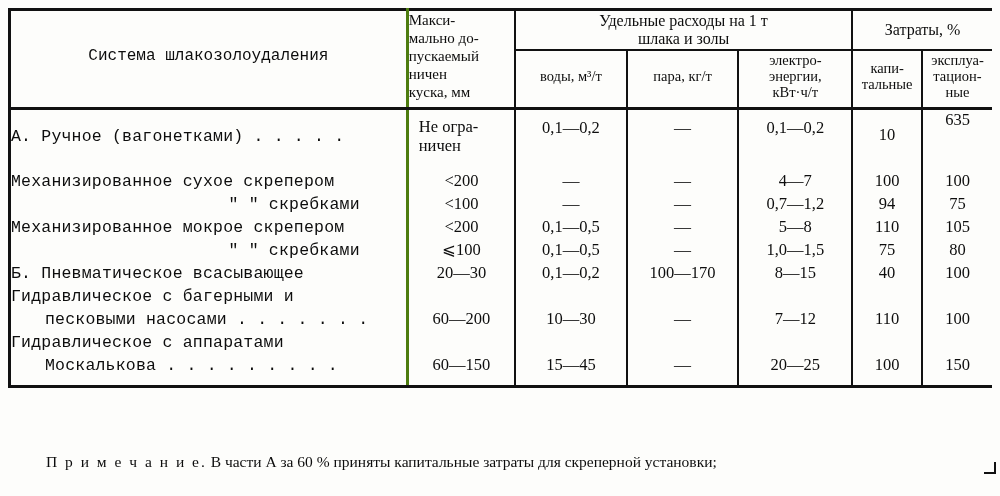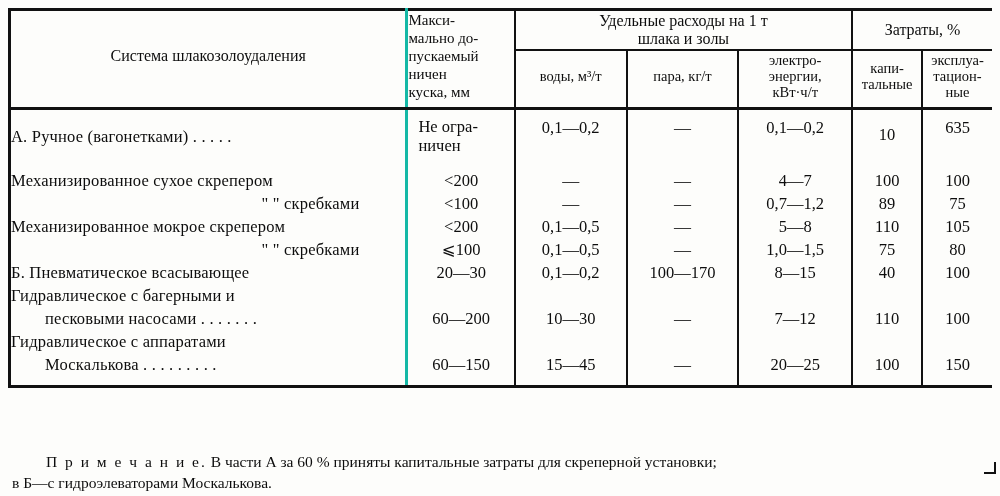--- a/index.html
+++ b/index.html
@@ -32,21 +32,22 @@
     padding: 0;
     vertical-align: middle;
     font-weight: normal;
   }
   
   .outer-top {
     border-top: 3px solid #111;
   }
   .frame {
     border-left: 3px solid #111;
-    border-right: 3px solid #14b8a6;
+    border-right: 3px solid #4d7c0f;
+    font-family: Liberation Mono, monospace;
   }
   .vline-l { border-left: 2px solid #111; }
   .hline-b { border-bottom: 2px solid #111; }
   .thick-b { border-bottom: 3px solid #111; }
 
   .sys-col {
     text-align: center;
     font-size: 16px;
     padding: 0 10px;
   }
@@ -172,21 +173,21 @@
       <tr class="tall-row">
         <td class="frame row-label" style="padding-top:8px">А. Ручное (вагонетками) . . . . .</td>
         <td class="vline-l cell" style="text-align:left;padding-left:10px;padding-top:8px;line-height:1.15">
           <div>Не огра-</div>
           <div>ничен</div>
         </td>
         <td class="vline-l cell" style="padding-top:8px;vertical-align:top">0,1—0,2</td>
         <td class="vline-l cell dash" style="padding-top:8px;vertical-align:top">—</td>
         <td class="vline-l cell" style="padding-top:8px;vertical-align:top">0,1—0,2</td>
         <td class="vline-l cell" style="padding-top:15px;vertical-align:top">10</td>
-        <td class="vline-l cell" style="padding-top:8px;vertical-align:top">635</td>
+        <td class="vline-l cell" style="padding-top:0;vertical-align:top">635</td>
       </tr>
 
       <tr>
         <td class="frame" style="height:14px"></td>
         <td class="vline-l"></td>
         <td class="vline-l"></td>
         <td class="vline-l"></td>
         <td class="vline-l"></td>
         <td class="vline-l"></td>
         <td class="vline-l"></td>
@@ -201,21 +202,21 @@
         <td class="vline-l cell">100</td>
         <td class="vline-l cell">100</td>
       </tr>
 
       <tr class="body-row">
         <td class="frame row-label" style="text-align:right;padding-right:46px">"                 "            скребками</td>
         <td class="vline-l cell">&lt;100</td>
         <td class="vline-l cell dash">—</td>
         <td class="vline-l cell dash">—</td>
         <td class="vline-l cell">0,7—1,2</td>
-        <td class="vline-l cell">89</td>
+        <td class="vline-l cell">94</td>
         <td class="vline-l cell">75</td>
       </tr>
 
       <tr class="body-row">
         <td class="frame row-label">Механизированное мокрое скрепером</td>
         <td class="vline-l cell">&lt;200</td>
         <td class="vline-l cell">0,1—0,5</td>
         <td class="vline-l cell dash">—</td>
         <td class="vline-l cell">5—8</td>
         <td class="vline-l cell">110</td>
@@ -290,17 +291,16 @@
         <td class="vline-l thick-b"></td>
         <td class="vline-l thick-b"></td>
         <td class="vline-l thick-b"></td>
       </tr>
     </tbody>
   </table>
 
   <div class="note">
     <span class="ind"></span><span class="sp">П р и м е ч а н и е.</span>
     <span>В части А за 60 % приняты капитальные затраты для скреперной установки;</span><br>
-    <span>в Б—с гидроэлеваторами Москалькова.</span>
   </div>
 
   <div class="corner-mark"></div>
 </div>
 
 </body></html>

